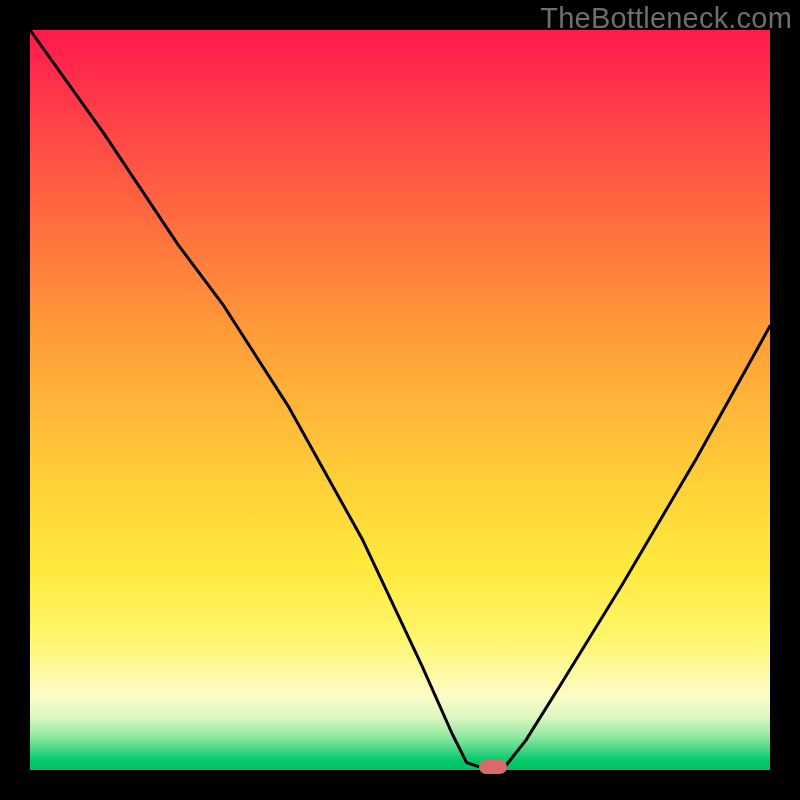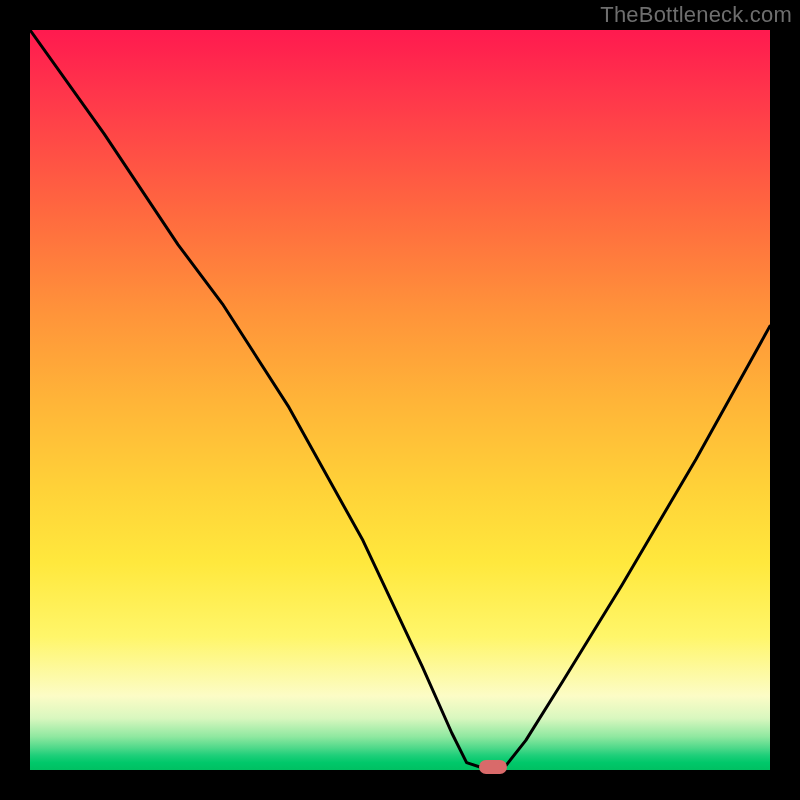--- a/index.html
+++ b/index.html
@@ -15,21 +15,21 @@
     position: relative;
     width: 800px;
     height: 800px;
     background: #000;
   }
   .watermark {
     position: absolute;
     top: 2px;
     right: 8px;
     color: #6e6e6e;
-    font-size: 22px;
+    font-size: 29px;
     font-weight: 500;
     letter-spacing: 0.2px;
     z-index: 5;
   }
   .plot-area {
     position: absolute;
     left: 30px;
     top: 30px;
     width: 740px;
     height: 740px;

